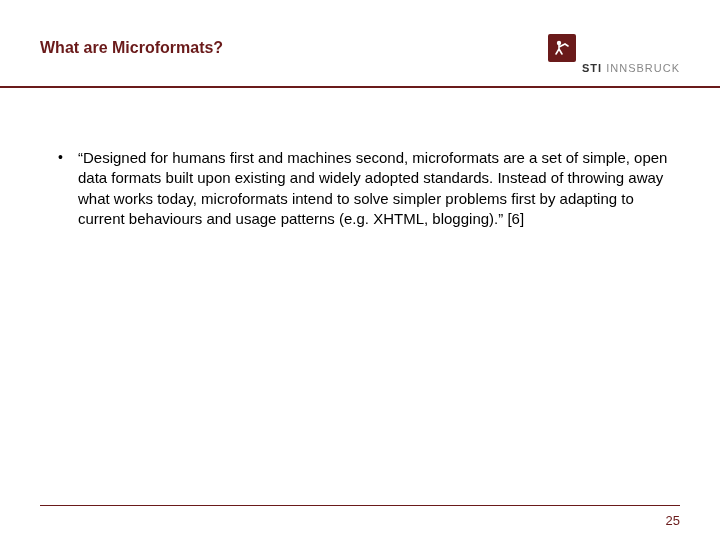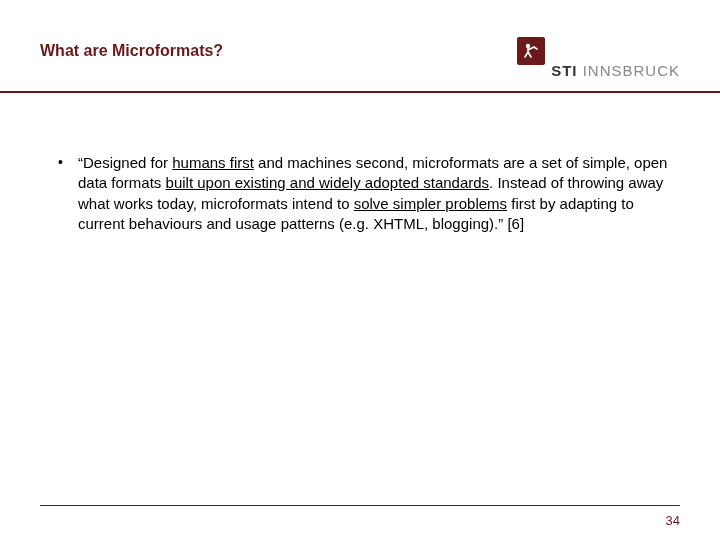--- a/index.html
+++ b/index.html
@@ -37,21 +37,21 @@
     width: 28px;
     height: 28px;
     background: #6a1a1a;
     border-radius: 2px;
     display: flex;
     align-items: center;
     justify-content: center;
   }
   .logo-mark svg { display: block; }
   .logo-text {
-    font-size: 15px;
+    font-size: 11px;
     letter-spacing: 1px;
     color: #555;
     margin-top: 40px;
   }
   .logo-text .bold { font-weight: bold; color: #333; }
   .logo-text .light { color: #888; }
   .divider-top {
     margin-top: 12px;
     border-top: 2px solid #6a1a1a;
   }
@@ -70,21 +70,21 @@
     margin-bottom: 4px;
   }
   ul.bullets > li::before {
     content: "•";
     position: absolute;
     left: 8px;
     top: 0;
     font-size: 14px;
     color: #000;
   }
-  .u { text-decoration: underline; }
+  .u { }
   .footer-line {
     position: absolute;
     left: 40px;
     right: 40px;
     bottom: 34px;
     border-top: 1.5px solid #6a1a1a;
   }
   .page-number {
     position: absolute;
     right: 40px;
@@ -113,14 +113,14 @@
   </div>
   <div class="divider-top"></div>
 
   <div class="content">
     <ul class="bullets" id="bullet-list">
         <li><span>“Designed for </span><span class="u">humans first</span><span> and machines second, microformats are a set of simple, open data formats </span><span class="u">built upon existing and widely adopted standards</span><span>. Instead of throwing away what works today, microformats intend to </span><span class="u">solve simpler problems</span><span> first by adapting to current behaviours and usage patterns (e.g. XHTML, blogging).” [6]</span></li>
       </ul>
   </div>
 
   <div class="footer-line"></div>
-  <div class="page-number">34</div>
+  <div class="page-number">25</div>
 </div>
 
 </body></html>

